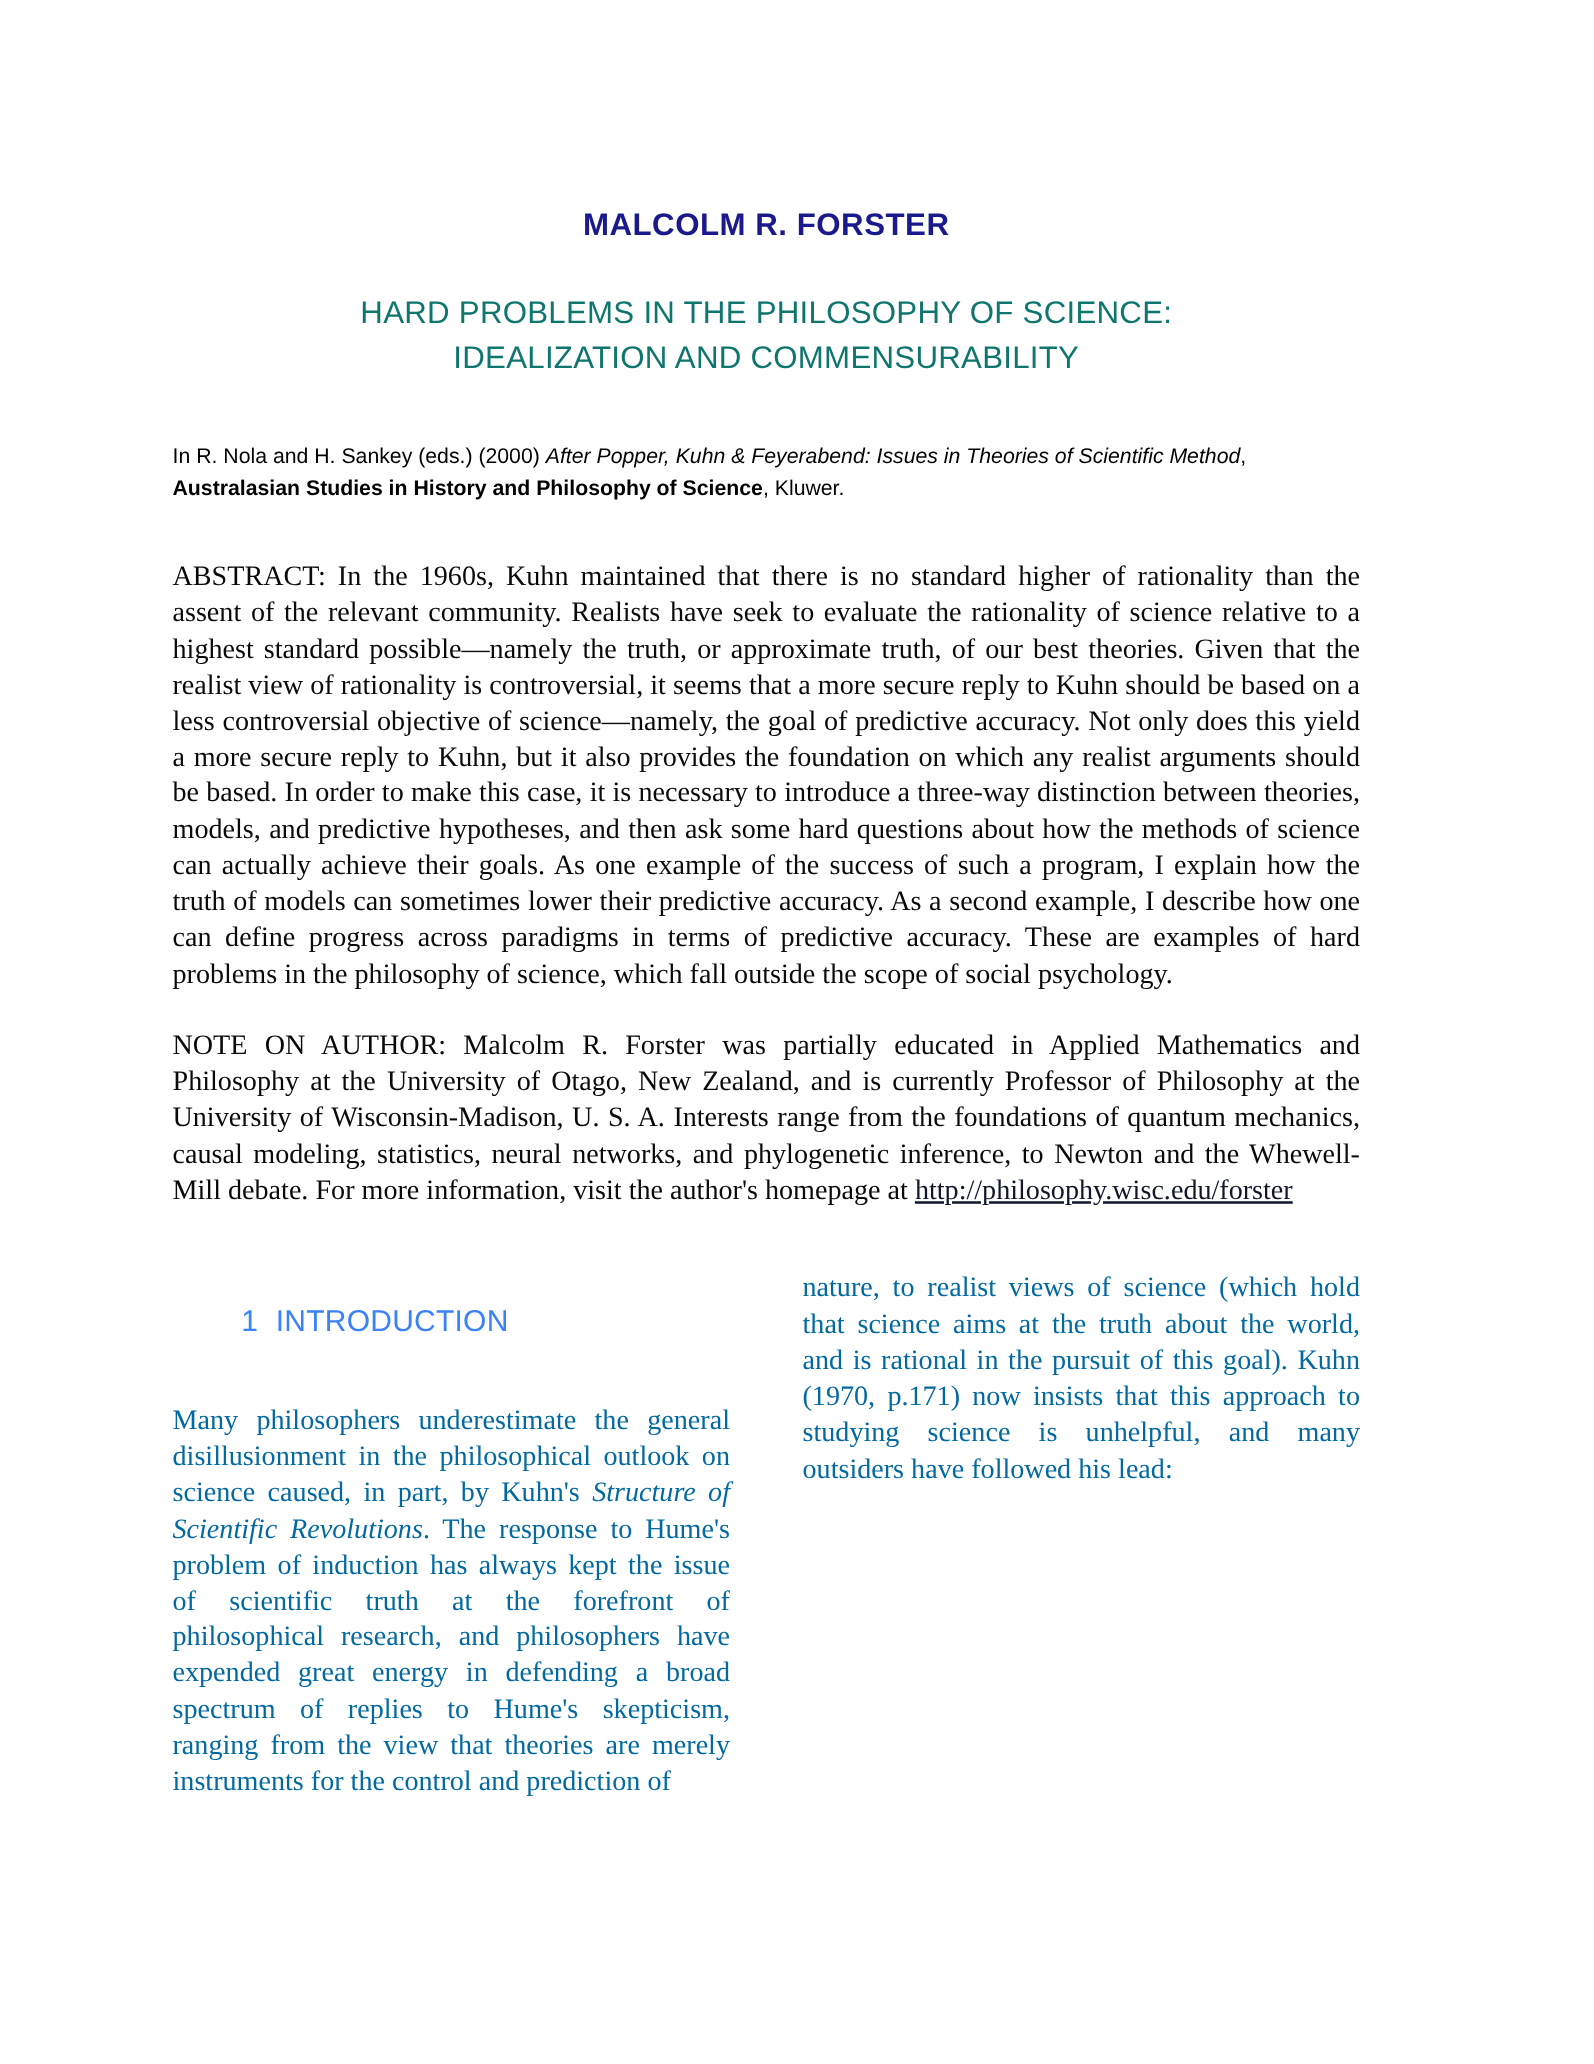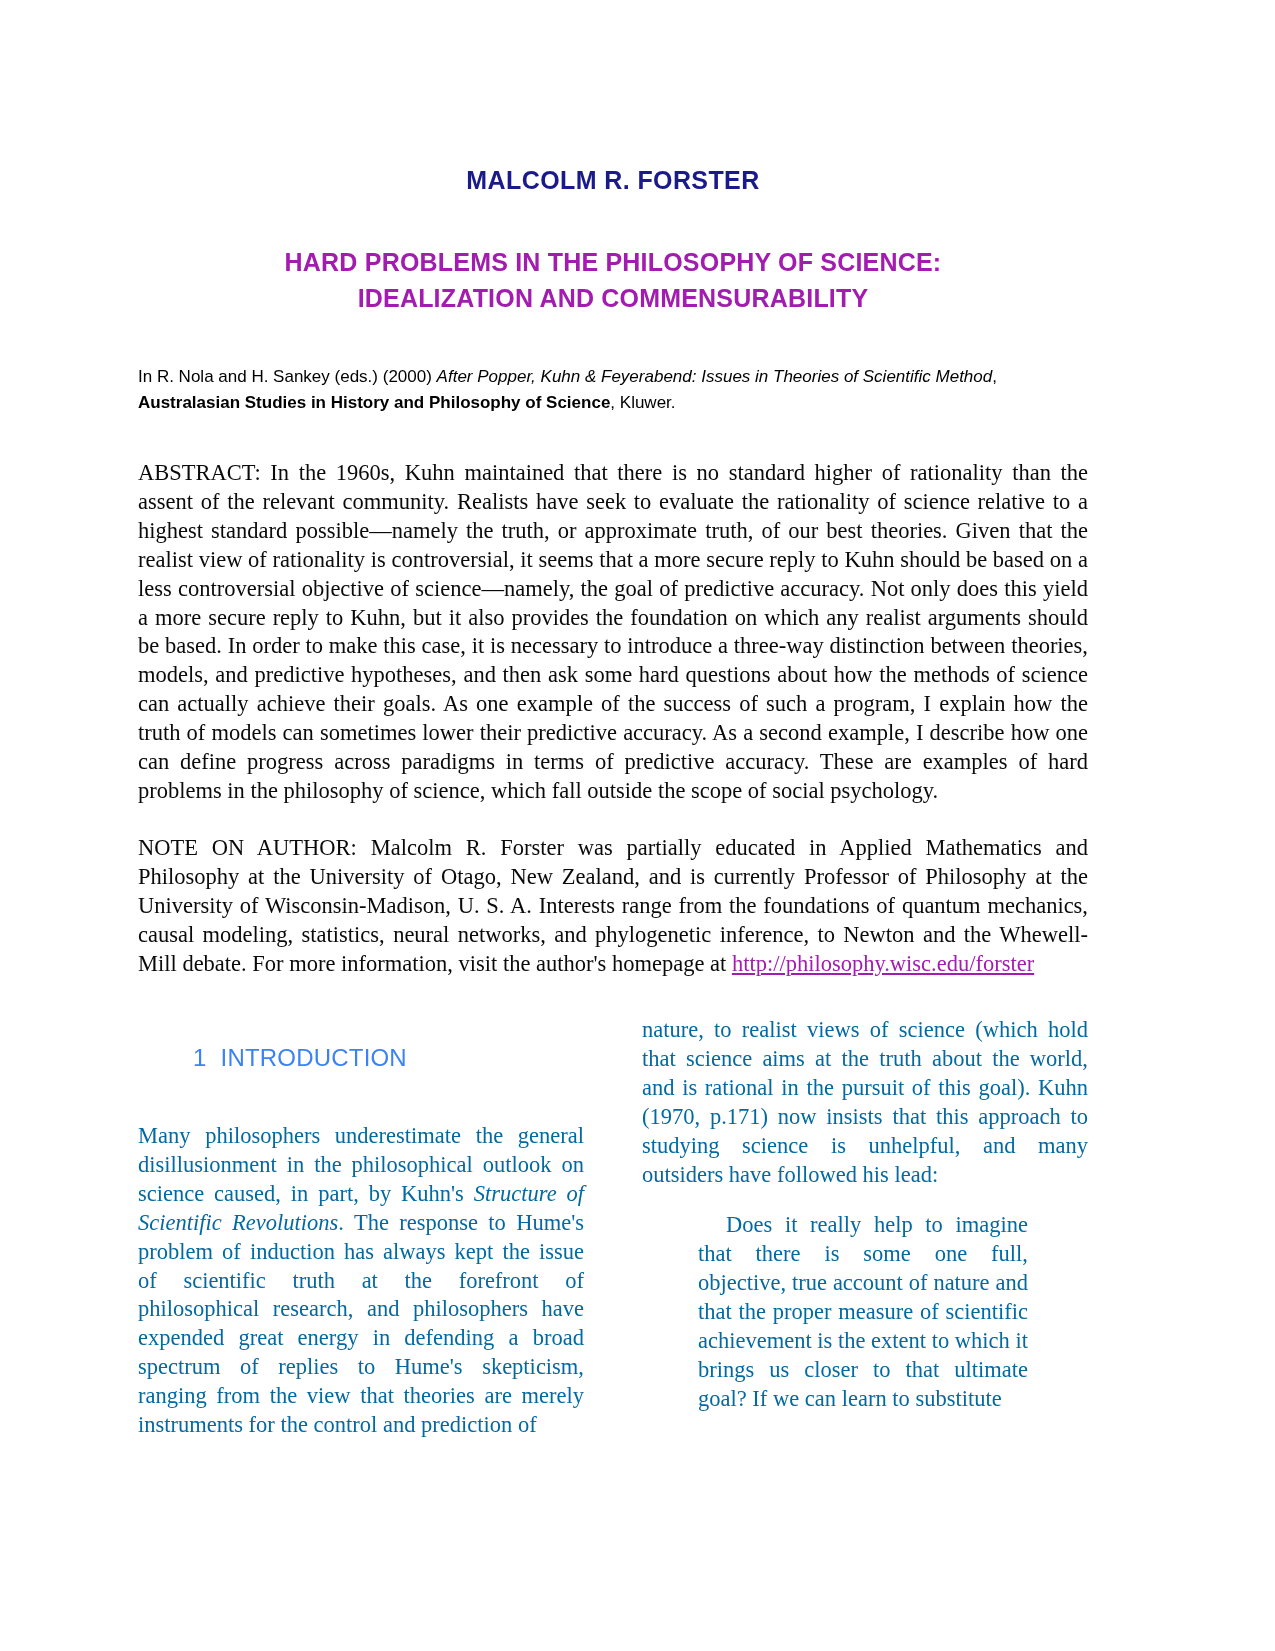--- a/index.html
+++ b/index.html
@@ -37,27 +37,27 @@
     color: #1a1a8c;
     font-family: "Liberation Sans", "DejaVu Sans", sans-serif;
     font-weight: bold;
     font-size: 25px;
     letter-spacing: 0.4px;
     margin-top: 165px;
     line-height: 1.2;
   }
   .paper-title {
     text-align: center;
-    color: #a21caf;
+    color: #0f766e;
     font-family: "Liberation Sans", "DejaVu Sans", sans-serif;
-    font-weight: bold;
+    font-weight: normal;
     font-size: 25px;
     letter-spacing: 0.2px;
     line-height: 1.42;
-    margin-top: 50px;
+    margin-top: 38px;
   }
   .paper-title .tline {
     display: block;
   }
 
   
   .citation {
     margin-top: 48px;
     font-family: "Liberation Sans", "DejaVu Sans", sans-serif;
     font-size: 17px;
@@ -72,21 +72,21 @@
   .abstract, .note {
     margin-top: 44px;
     font-size: 22.5px;
     line-height: 1.285;
     text-align: justify;
     text-justify: inter-word;
     color: #0a0a0a;
   }
   .note { margin-top: 28px; }
   .url-link {
-    color: #a21caf;
+    color: #0f172a;
     text-decoration: underline;
   }
 
   
   .columns {
     position: absolute;
     left: 138px;
     top: 1016px;
     width: 950px;
     display: flex;
@@ -157,18 +157,17 @@
       <div class="section-heading">
         <span class="num">1</span><span>INTRODUCTION</span>
       </div>
       <p>
         <span>Many philosophers underestimate the general disillusionment in the philosophical outlook on science caused, in part, by Kuhn's </span><i>Structure of Scientific Revolutions</i><span>. The response to Hume's problem of induction has always kept the issue of scientific truth at the forefront of philosophical research, and philosophers have expended great energy in defending a broad spectrum of replies to Hume's skepticism, ranging from the view that theories are merely instruments for the control and prediction of</span>
       </p>
     </div>
 
     <div class="col">
       <p>nature, to realist views of science (which hold that science aims at the truth about the world, and is rational in the pursuit of this goal).  Kuhn (1970, p.171) now insists that this approach to studying science is unhelpful, and many outsiders have followed his lead:</p>
-      <p class="blockquote">Does it really help to imagine that there is some one full, objective, true account of nature and that the proper measure of scientific achievement is the extent to which it brings us closer to that ultimate goal?  If we can learn to substitute</p>
     </div>
 
   </div>
 
 </div>
 
 </body></html>

